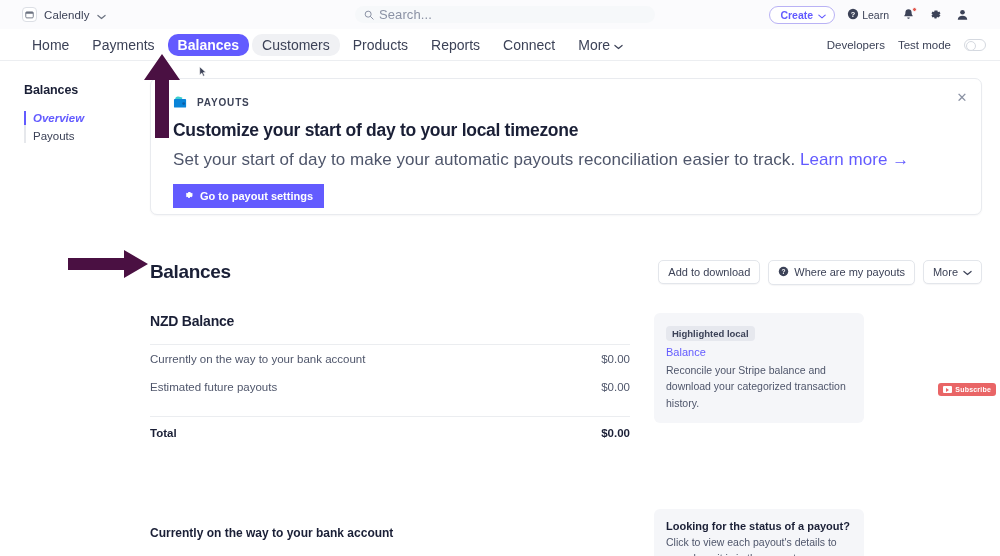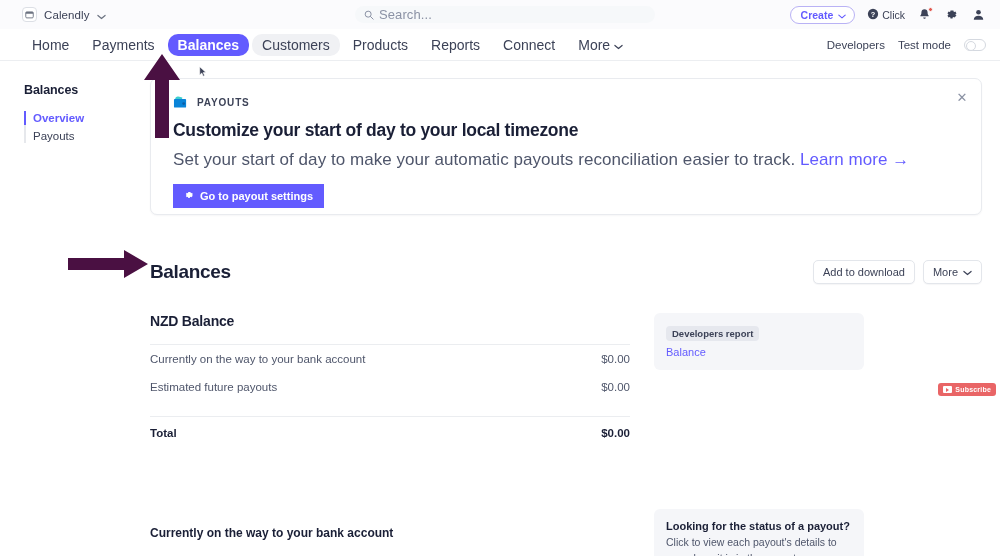--- a/index.html
+++ b/index.html
@@ -29,21 +29,21 @@
   .acct-name { font-size:11.5px; color:#3c4257; font-weight:500; letter-spacing:.1px;}
   .chev { display:inline-block; }
 
   .searchwrap {
     position:absolute; left:355px; top:6px; width:300px; height:17px;
     background:#f6f8fa; border-radius:10px;
     display:flex; align-items:center; gap:5px; padding-left:9px;
   }
   .search-ph { font-size:13px; color:#8b92a5; letter-spacing:.1px; }
 
-  .topright { position:absolute; right:14px; top:0; height:29px; display:flex; align-items:center; gap:12px; }
+  .topright { position:absolute; right:30px; top:0; height:29px; display:flex; align-items:center; gap:12px; }
   .createbtn {
     border:1px solid #b9b2f5; border-radius:11px;
     color:#635bff; font-size:10.5px; font-weight:600;
     padding:2px 8px 2px 10px; display:flex; align-items:center; gap:5px;
     background:#fff;
   }
   .helpbtn { display:flex; align-items:center; gap:3px; font-size:10.5px; color:#3c4257; font-weight:500; }
   .icobtn { position:relative; width:15px; height:15px; display:flex; align-items:center; justify-content:center; }
   .dot { position:absolute; right:-1px; top:0px; width:5px; height:5px; border-radius:50%; background:#e25950; border:1px solid #fbfbfd;}
 
@@ -77,21 +77,21 @@
   .cursor { position:absolute; left:199px; top:34px; width:8px; height:11px; }
 
   
   .sidebar { position:absolute; top:61px; left:0; width:150px; padding:22px 0 0 24px; }
   .sb-title { font-size:12.5px; font-weight:700; color:#1a1f36; letter-spacing:-.1px; }
   .sb-list { margin-top:12px; position:relative; padding-left:9px; }
   .sb-list:before {
     content:""; position:absolute; left:0; top:2px; bottom:2px; width:2px; background:#e6e8ec;
   }
   .sb-item { font-size:11.5px; color:#3c4257; padding:3px 0; position:relative; }
-  .sb-item.active { color:#635bff; font-weight:600; }
+  .sb-item.active { color:#635bff; font-weight:600;font-style:italic; }
   .sb-item.active:before {
     content:""; position:absolute; left:-9px; top:2px; bottom:2px; width:2px; background:#635bff;
   }
 
   
   .main { position:absolute; top:61px; left:150px; width:850px; height:495px; }
 
   
   .banner {
     position:relative; margin:17px 18px 0 0; width:832px; height:137px;
@@ -213,21 +213,21 @@
             </svg>
         </span>
       </div>
       <div class="helpbtn">
         <span>
           <svg width="12" height="12" viewBox="0 0 14 14">
               <circle cx="7" cy="7" r="6" fill="#3c4257"></circle>
               <text x="7" y="10.4" font-size="8.6" font-family="Liberation Sans, sans-serif" font-weight="700" fill="#fff" text-anchor="middle">?</text>
             </svg>
         </span>
-        <span>Click</span>
+        <span>Learn</span>
       </div>
       <div class="icobtn">
         <svg width="13" height="13" viewBox="0 0 14 14">
             <path d="M7 1.3c-2 0-3.3 1.4-3.3 3.3 0 2.6-.9 3.4-1.2 3.7-.2.2-.1.6.2.6h8.6c.3 0 .4-.4.2-.6-.3-.3-1.2-1.1-1.2-3.7 0-1.9-1.3-3.3-3.3-3.3z" fill="#3c4257"></path>
             <path d="M5.6 10.2c.1.9.7 1.5 1.4 1.5s1.3-.6 1.4-1.5z" fill="#3c4257"></path>
           </svg>
         <span class="dot"></span>
       </div>
       <div class="icobtn">
         <svg width="13" height="13" viewBox="0 0 14 14">
@@ -312,20 +312,29 @@
       <div class="banner-close">✕</div>
     </div>
 
     <div class="titlerow">
       <div class="pagetitle">Balances</div>
       <div class="btnrow">
         <div class="sbtn">
           <span>Add to download</span>
         </div>
         <div class="sbtn">
+          <span>
+            <svg width="11" height="11" viewBox="0 0 14 14">
+                <circle cx="7" cy="7" r="6" fill="#3c4257"></circle>
+                <text x="7" y="10.3" font-size="8.4" font-family="Liberation Sans, sans-serif" font-weight="700" fill="#fff" text-anchor="middle">?</text>
+              </svg>
+          </span>
+          <span>Where are my payouts</span>
+        </div>
+        <div class="sbtn">
           <span>More</span>
           <span>
             <svg width="9" height="6" viewBox="0 0 10 6">
                 <path d="M1 1.3 L5 4.7 L9 1.3" fill="none" stroke="#3c4257" stroke-width="1.3" stroke-linecap="round" stroke-linejoin="round"></path>
               </svg>
           </span>
         </div>
       </div>
     </div>
 
@@ -343,22 +352,23 @@
         </div>
         <div class="hr"></div>
         <div class="row total">
           <span class="k">Total</span>
           <span class="v">$0.00</span>
         </div>
       </div>
 
       <div class="sec-right">
         <div class="infocard">
-          <span class="pill">Developers report</span>
+          <span class="pill">Highlighted local</span>
           <a class="infolink" href="#">Balance</a>
+          <div class="infotxt">Reconcile your Stripe balance and download your categorized transaction history.</div>
         </div>
       </div>
     </div>
 
     <div class="section outgoing">
       <div class="sec-left">
         <div class="sub-h">Currently on the way to your bank account</div>
 
       </div>
       <div class="sec-right">

